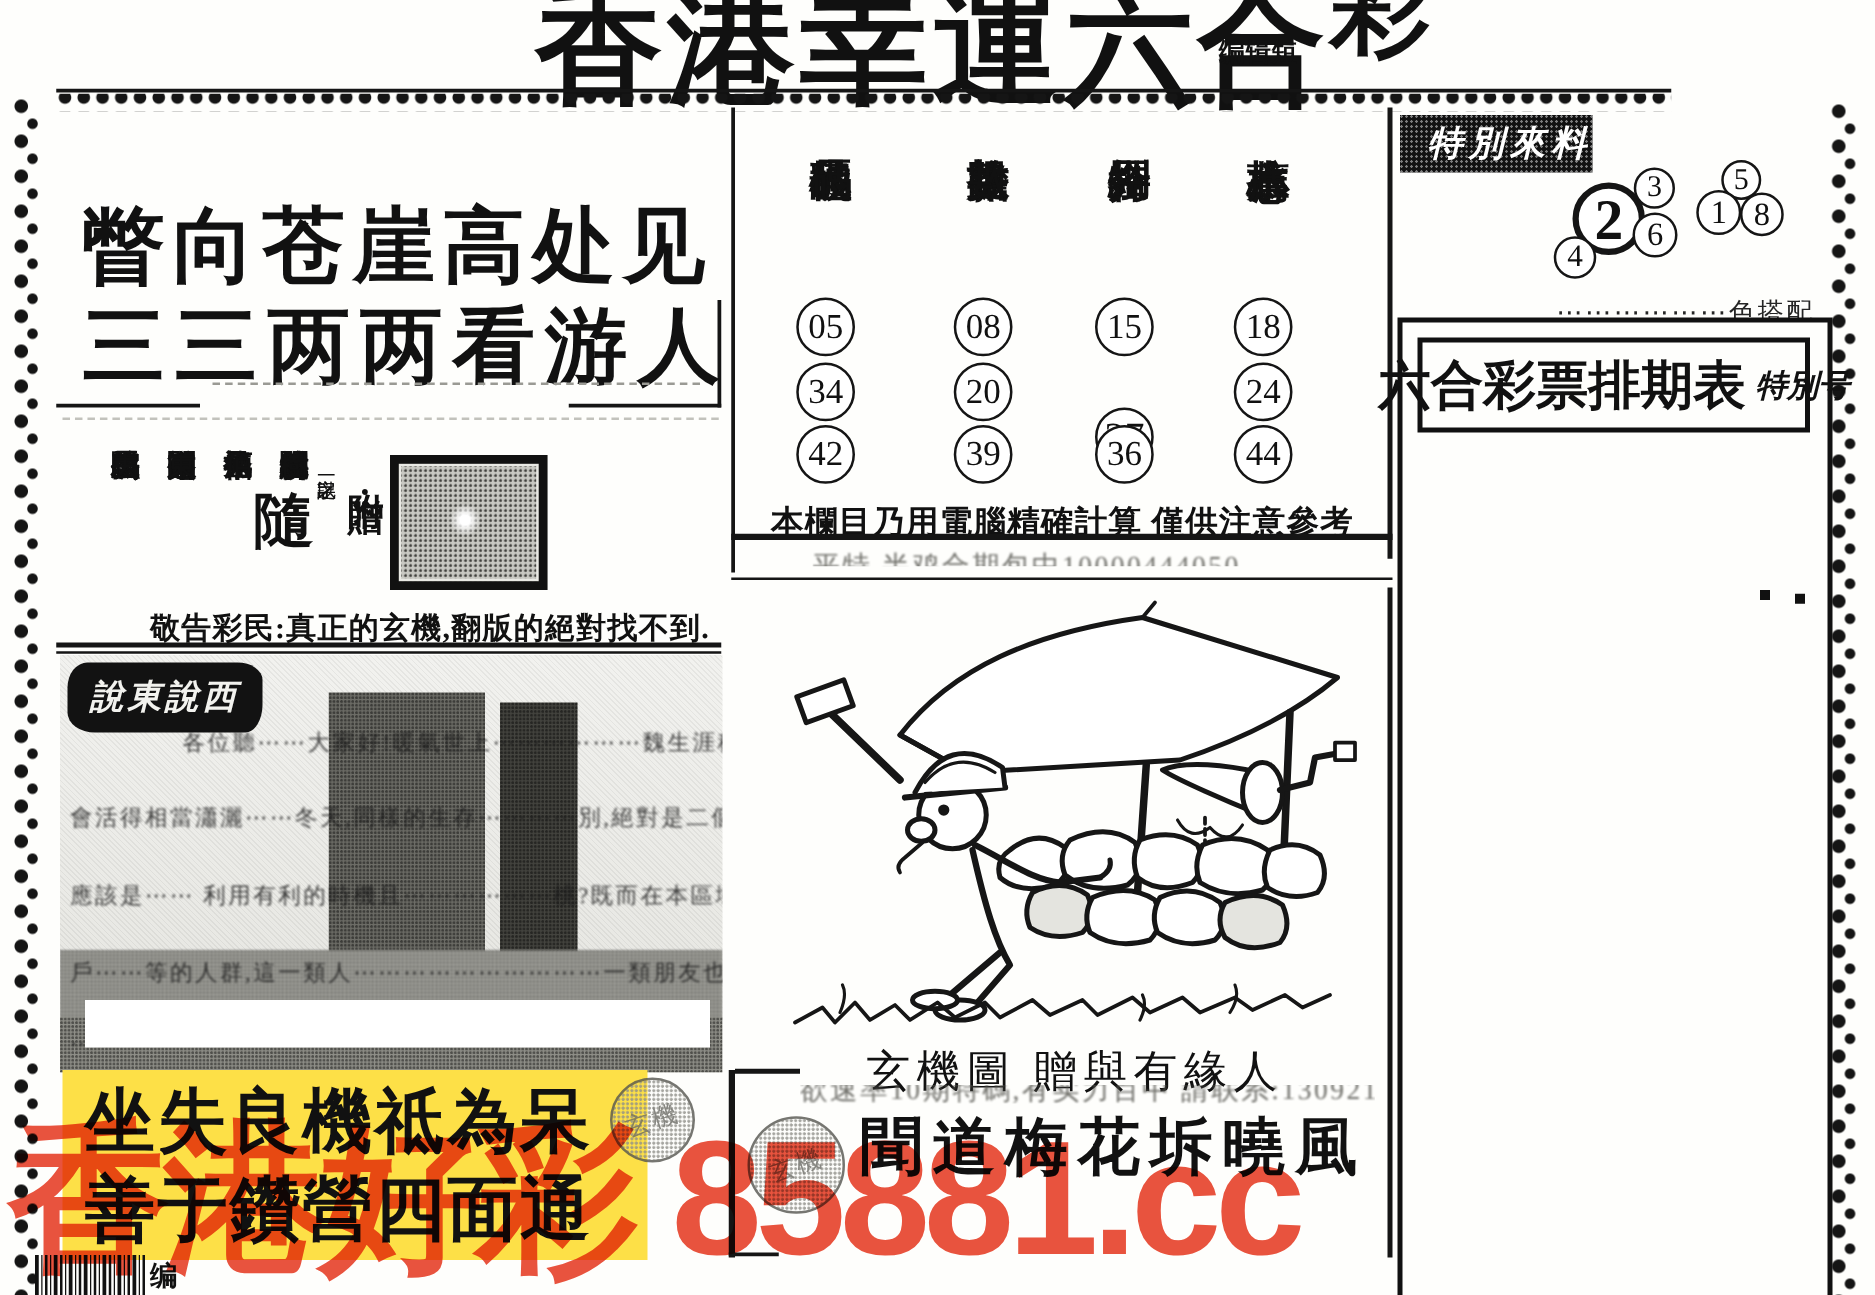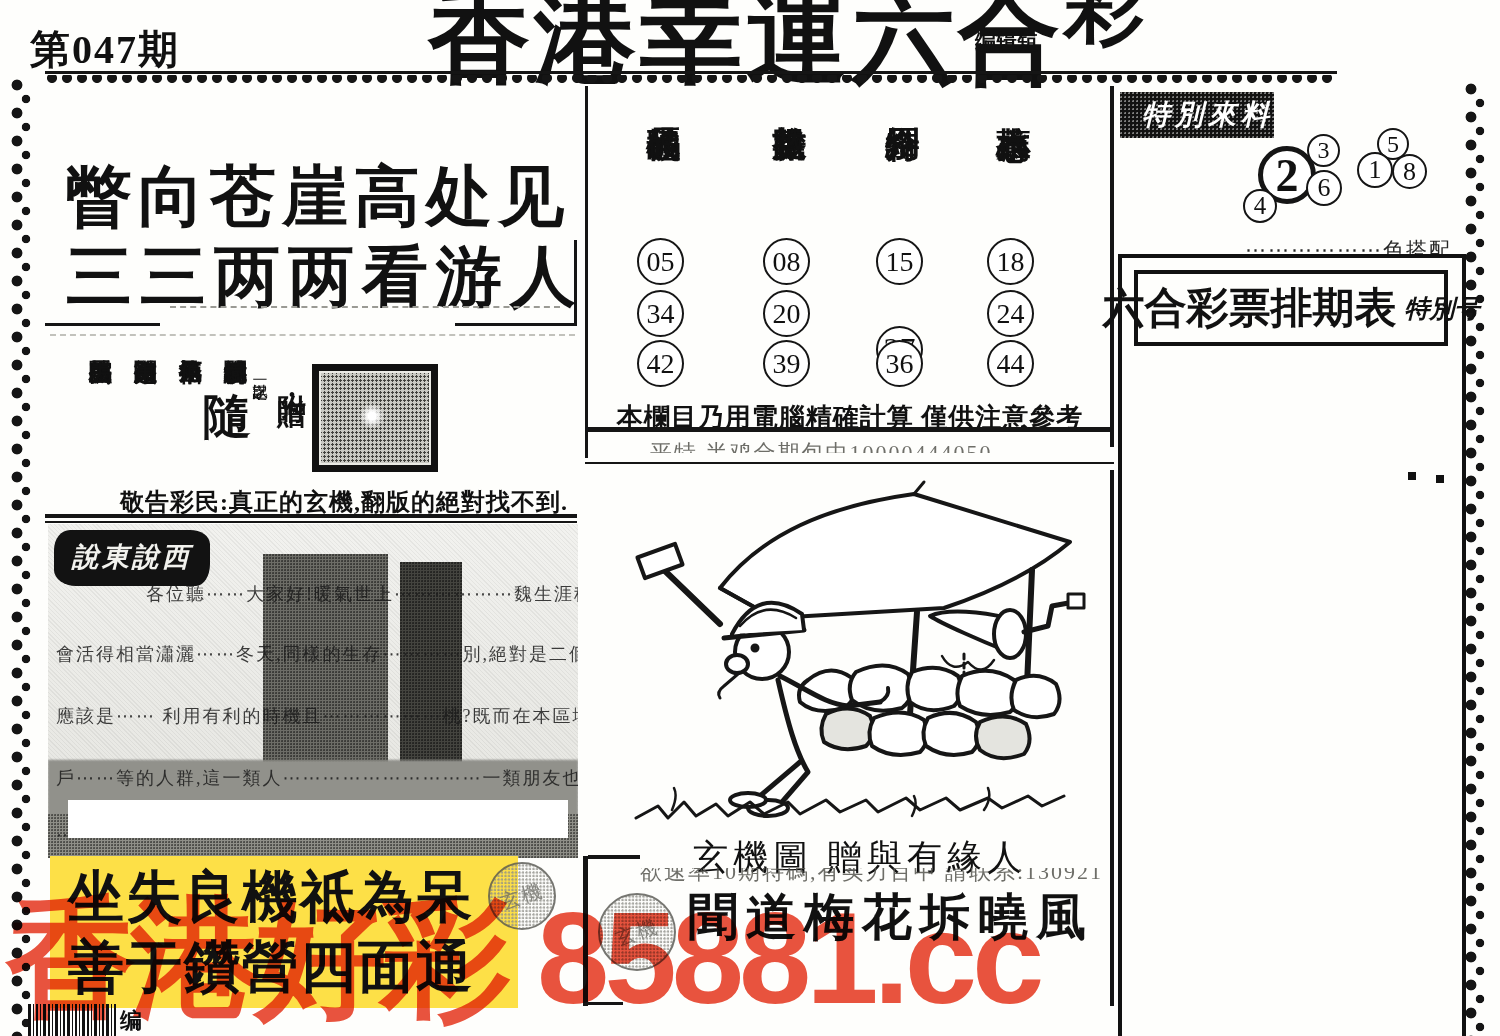--- a/index.html
+++ b/index.html
@@ -31,21 +31,20 @@
       repeating-linear-gradient(45deg,rgba(0,0,0,.05) 0 1px,transparent 1px 3px),
       linear-gradient(#f2f2ef,#e4e4df);}
   .tower{background-image:radial-gradient(circle at 1.2px 1.2px,rgba(0,0,0,.45) .9px,transparent 1.3px);
          background-size:3px 3px;}
 </style>
 </head>
 <body>
 
 <div class="page">
 
-  <div class="abs b" style="left:30px;top:22px;font-size:40px;letter-spacing:2px;">第047期</div>
   <div class="abs b" style="left:428px;top:-30px;font-size:102px;letter-spacing:4px;white-space:nowrap;"><span>香港幸運六合</span><span class="abs" style="position:relative;top:-38px;font-size:80px;">彩</span></div>
   <div class="abs b" style="left:975px;top:28px;font-size:21px;">编辑短</div>
 
   <div class="abs orn-h" style="left:45px;top:71px;width:1292px;height:15px;"></div>
   <div class="abs orn-v" style="left:8px;top:78px;width:30px;height:958px;"></div>
   <div class="abs orn-v" style="left:1462px;top:82px;width:30px;height:954px;"></div>
 
   <div class="abs line" style="left:45px;top:323px;width:115px;height:3px;"></div>
   <div class="abs line" style="left:455px;top:323px;width:122px;height:3px;"></div>
   <div class="abs line" style="left:574px;top:240px;width:3px;height:86px;"></div>

